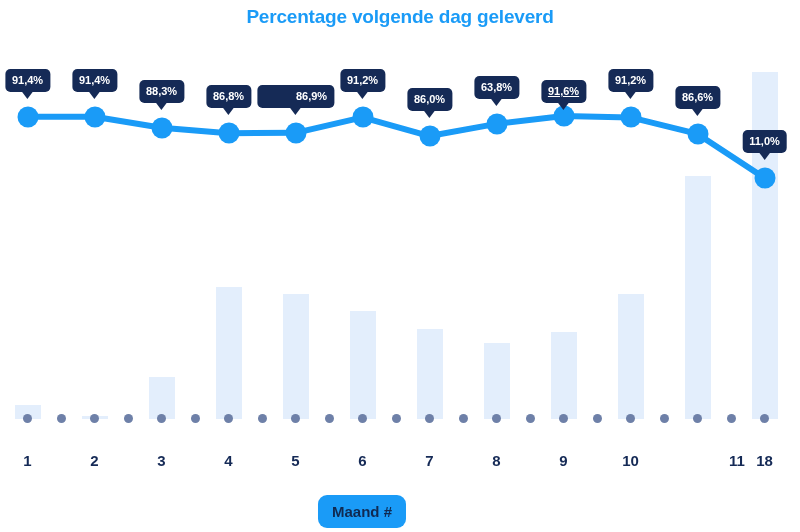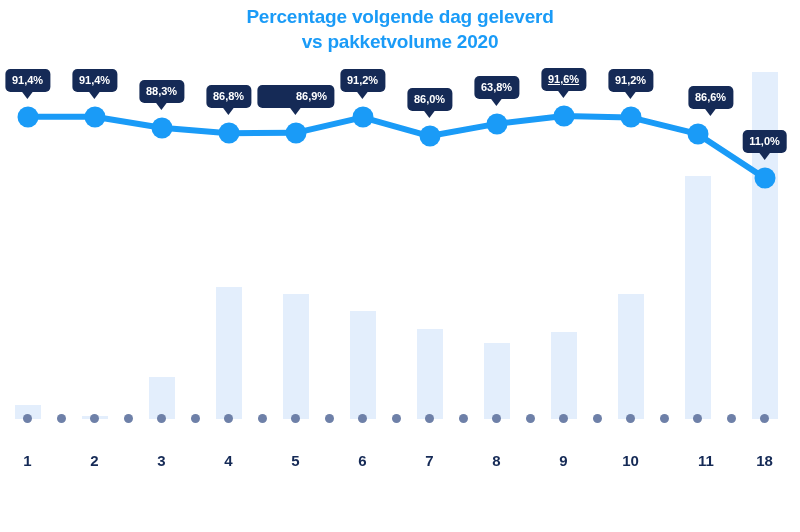--- a/index.html
+++ b/index.html
@@ -93,21 +93,20 @@
     white-space:nowrap;
   }
 </style>
 </head>
 <body>
 
 <div id="chart-root">
 
   <div class="chart-title">
     <span>Percentage volgende dag geleverd</span>
-    <span class="line2">vs pakketvolume 2020</span>
   </div>
 
   <div class="plot">
     <div id="bars-layer">
         <div class="bar" style="left: 14.5px; top: 405.12px; height: 13.88px; background: rgb(227, 238, 252);"></div>
         <div class="bar" style="left: 81.5px; top: 415.53px; height: 3.47px; background: rgb(227, 238, 252);"></div>
         <div class="bar" style="left: 148.5px; top: 377.36px; height: 41.64px; background: rgb(227, 238, 252);"></div>
         <div class="bar" style="left: 215.5px; top: 287.14px; height: 131.86px; background: rgb(227, 238, 252);"></div>
         <div class="bar" style="left: 282.5px; top: 294.08px; height: 124.92px; background: rgb(227, 238, 252);"></div>
         <div class="bar" style="left: 349.5px; top: 311.43px; height: 107.57px; background: rgb(227, 238, 252);"></div>
@@ -162,35 +161,36 @@
       </div>
     <div id="callouts-layer">
         <div class="callout" style="left: 27.5px; top: 68.7168px;">91,4%</div>
         <div class="callout" style="left: 94.5px; top: 68.7168px;">91,4%</div>
         <div class="callout" style="left: 161.5px; top: 79.8266px;">88,3%</div>
         <div class="callout" style="left: 228.5px; top: 85.2023px;">86,8%</div>
         <div class="callout" style="left: 295.5px; top: 84.8439px; padding-left: 39px;">86,9%</div>
         <div class="callout" style="left: 362.5px; top: 69.4335px;">91,2%</div>
         <div class="callout" style="left: 429.5px; top: 88.0694px;">86,0%</div>
         <div class="callout" style="left: 496.5px; top: 75.8844px;">63,8%</div>
-        <div class="callout" style="left: 563.5px; top: 68px; text-decoration: underline;">91,6%</div>
+        <div class="callout" style="left: 563.5px; top: 80px; text-decoration: underline;">91,6%</div>
         <div class="callout" style="left: 630.5px; top: 69.4335px;">91,2%</div>
-        <div class="callout" style="left: 697.5px; top: 85.9191px; margin-left: 13px;">86,6%</div>
+        <div class="callout" style="left: 697.5px; top: 85.9191px;">86,6%</div>
         <div class="callout" style="left: 764.5px; top: 130px;">11,0%</div>
       </div>
   </div>
 
   <div class="xlabels" id="xlabels-layer">
       <div class="xlabel" style="left: 27.5px;">1</div>
       <div class="xlabel" style="left: 94.5px;">2</div>
       <div class="xlabel" style="left: 161.5px;">3</div>
       <div class="xlabel" style="left: 228.5px;">4</div>
       <div class="xlabel" style="left: 295.5px;">5</div>
       <div class="xlabel" style="left: 362.5px;">6</div>
       <div class="xlabel" style="left: 429.5px;">7</div>
       <div class="xlabel" style="left: 496.5px;">8</div>
       <div class="xlabel" style="left: 563.5px;">9</div>
       <div class="xlabel" style="left: 630.5px;">10</div>
-      <div class="xlabel" style="left: 706px;">11</div>
+      <div class="xlabel" style="left: 737px;">11</div>
       <div class="xlabel" style="left: 764.5px;">18</div>
     </div>
 
+  <div class="axis-pill">Maand #</div>
 </div>
 
 </body></html>

